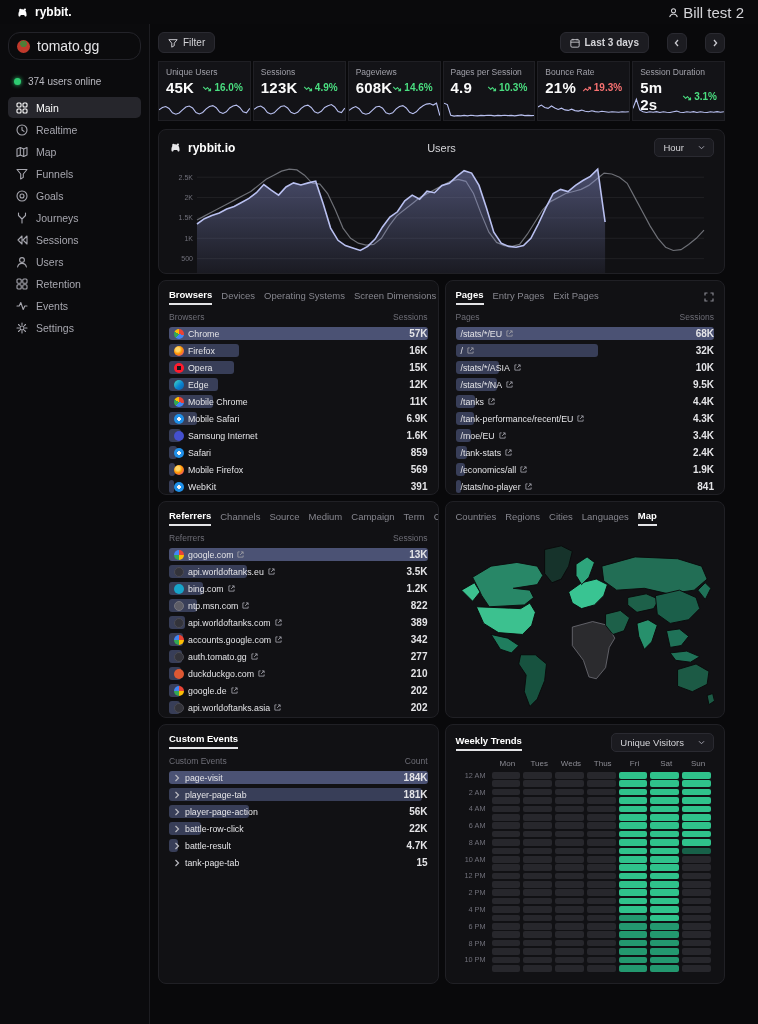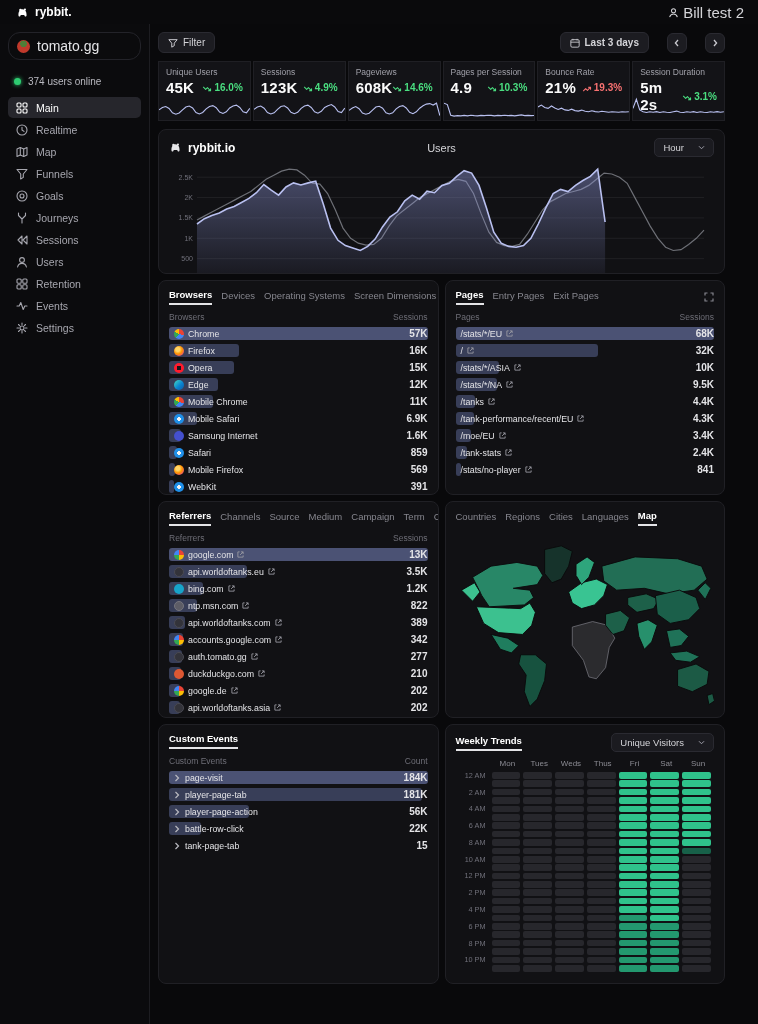--- a/index.html
+++ b/index.html
@@ -559,20 +559,32 @@
                 <span>/tank-stats</span>
                 <span class="extlink">
                   <svg class="icon" width="7" height="7" viewBox="0 0 8 8" fill="none" stroke="currentColor" stroke-width="1">
                     <path d="M3 1H1v6h6V5M4.5 1H7v2.5M7 1 3.5 4.5"></path>
                   </svg>
                 </span>
               </div>
               <div class="lrow-value">2.4K</div>
             </div>
             <div class="lrow">
+              <div class="lbar" style="width:3.6%"></div>
+              <div class="lrow-label">
+                <span>/economics/all</span>
+                <span class="extlink">
+                  <svg class="icon" width="7" height="7" viewBox="0 0 8 8" fill="none" stroke="currentColor" stroke-width="1">
+                    <path d="M3 1H1v6h6V5M4.5 1H7v2.5M7 1 3.5 4.5"></path>
+                  </svg>
+                </span>
+              </div>
+              <div class="lrow-value">1.9K</div>
+            </div>
+            <div class="lrow">
               <div class="lbar" style="width:2%"></div>
               <div class="lrow-label">
                 <span>/stats/no-player</span>
                 <span class="extlink">
                   <svg class="icon" width="7" height="7" viewBox="0 0 8 8" fill="none" stroke="currentColor" stroke-width="1">
                     <path d="M3 1H1v6h6V5M4.5 1H7v2.5M7 1 3.5 4.5"></path>
                   </svg>
                 </span>
               </div>
               <div class="lrow-value">841</div>
@@ -815,20 +827,32 @@
                 <span class="chev-r">
                   <svg class="icon" width="6" height="8" viewBox="0 0 6 8" fill="none" stroke="currentColor" stroke-width="1.2">
                     <path d="M1.5 1 4.5 4 1.5 7"></path>
                   </svg>
                 </span>
                 <span>battle-row-click</span>
               </div>
               <div class="lrow-value">22K</div>
             </div>
             <div class="lrow">
+              <div class="lbar" style="width:3.5%"></div>
+              <div class="lrow-label">
+                <span class="chev-r">
+                  <svg class="icon" width="6" height="8" viewBox="0 0 6 8" fill="none" stroke="currentColor" stroke-width="1.2">
+                    <path d="M1.5 1 4.5 4 1.5 7"></path>
+                  </svg>
+                </span>
+                <span>battle-result</span>
+              </div>
+              <div class="lrow-value">4.7K</div>
+            </div>
+            <div class="lrow">
               <div class="lbar" style="width:0%"></div>
               <div class="lrow-label">
                 <span class="chev-r">
                   <svg class="icon" width="6" height="8" viewBox="0 0 6 8" fill="none" stroke="currentColor" stroke-width="1.2">
                     <path d="M1.5 1 4.5 4 1.5 7"></path>
                   </svg>
                 </span>
                 <span>tank-page-tab</span>
               </div>
               <div class="lrow-value">15</div>

